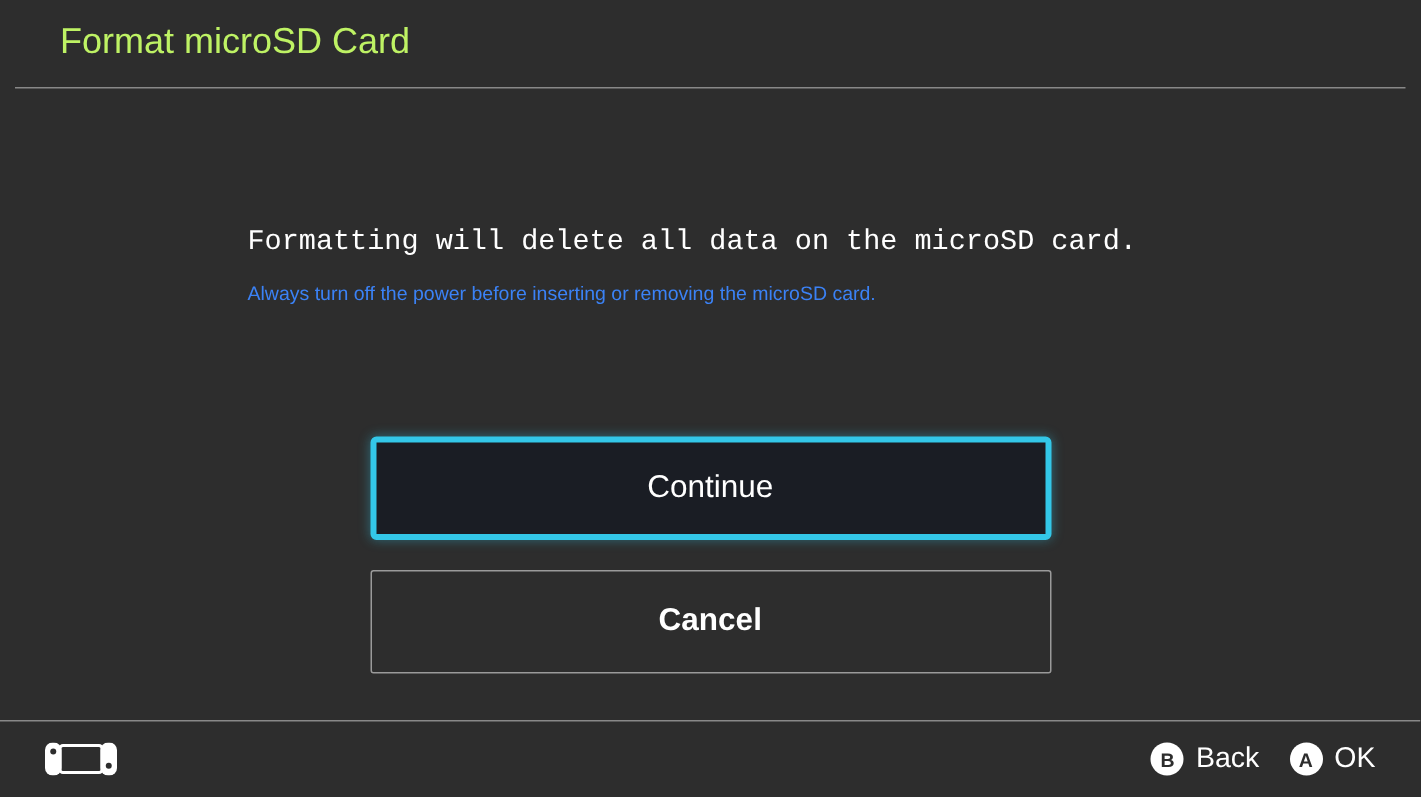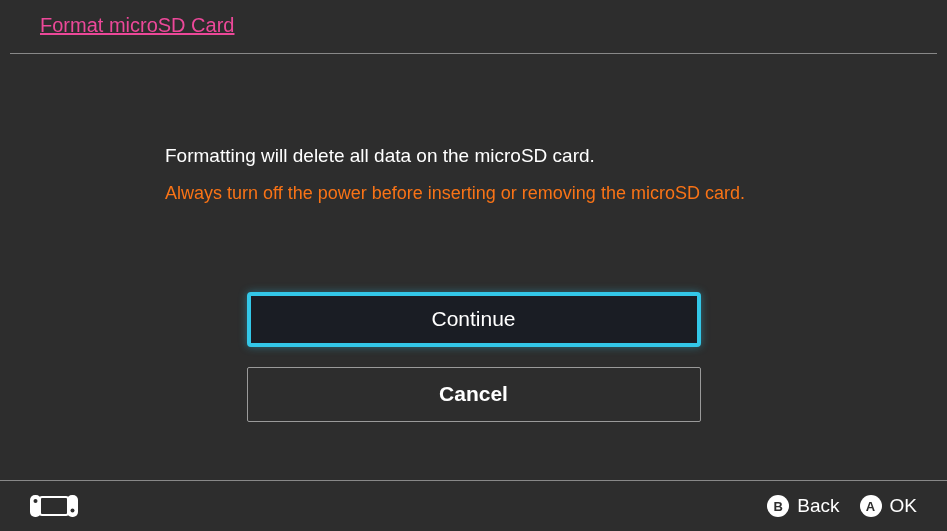--- a/index.html
+++ b/index.html
@@ -13,54 +13,54 @@
       background: #2d2d2d;
       font-family: -apple-system, BlinkMacSystemFont, "Segoe UI", Arial, sans-serif;
       color: #ffffff;
       overflow: hidden;
       position: relative;
     }
     .header {
       padding: 14px 0 16px 40px;
     }
     .header-title {
-      font-size: 20px;
+      font-size: 24px;
       font-weight: 400;
-      color: #ec4899;
-      text-decoration: underline;
+      color: #bef264;
     }
     .divider {
       height: 1px;
       background: #888888;
       margin: 0 10px;
     }
     .content {
       padding: 90px 165px 0 165px;
     }
     .message-primary {
       font-size: 19px;
       line-height: 1.3;
       color: #ffffff;
       margin-bottom: 0;
+      font-family: Liberation Mono, monospace;
     }
     .message-secondary {
-      font-size: 18px;
-      color: #f97316;
+      font-size: 13px;
+      color: #3b82f6;
       margin-top: 14px;
     }
     .button-container {
       display: flex;
       flex-direction: column;
       align-items: center;
       gap: 20px;
       margin-top: 88px;
     }
     .btn {
       width: 454px;
-      height: 55px;
+      height: 69px;
       display: flex;
       align-items: center;
       justify-content: center;
       font-size: 21px;
       color: #ffffff;
       cursor: pointer;
       background: transparent;
       font-family: inherit;
     }
     .btn-primary {

